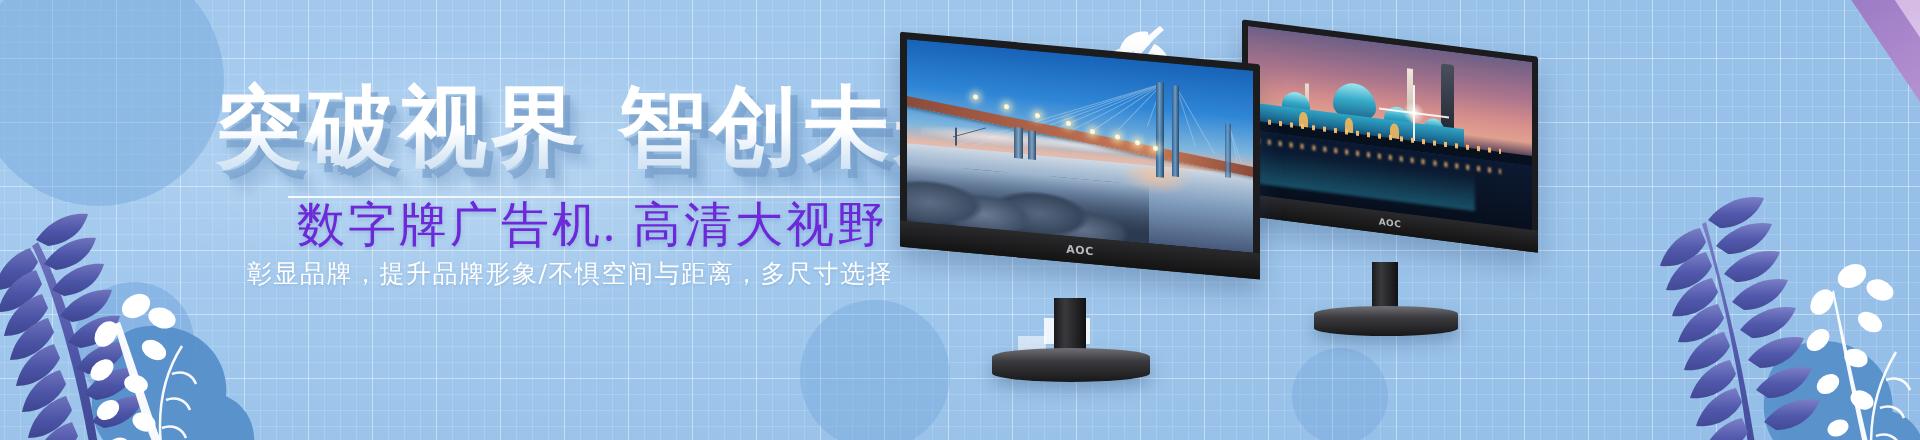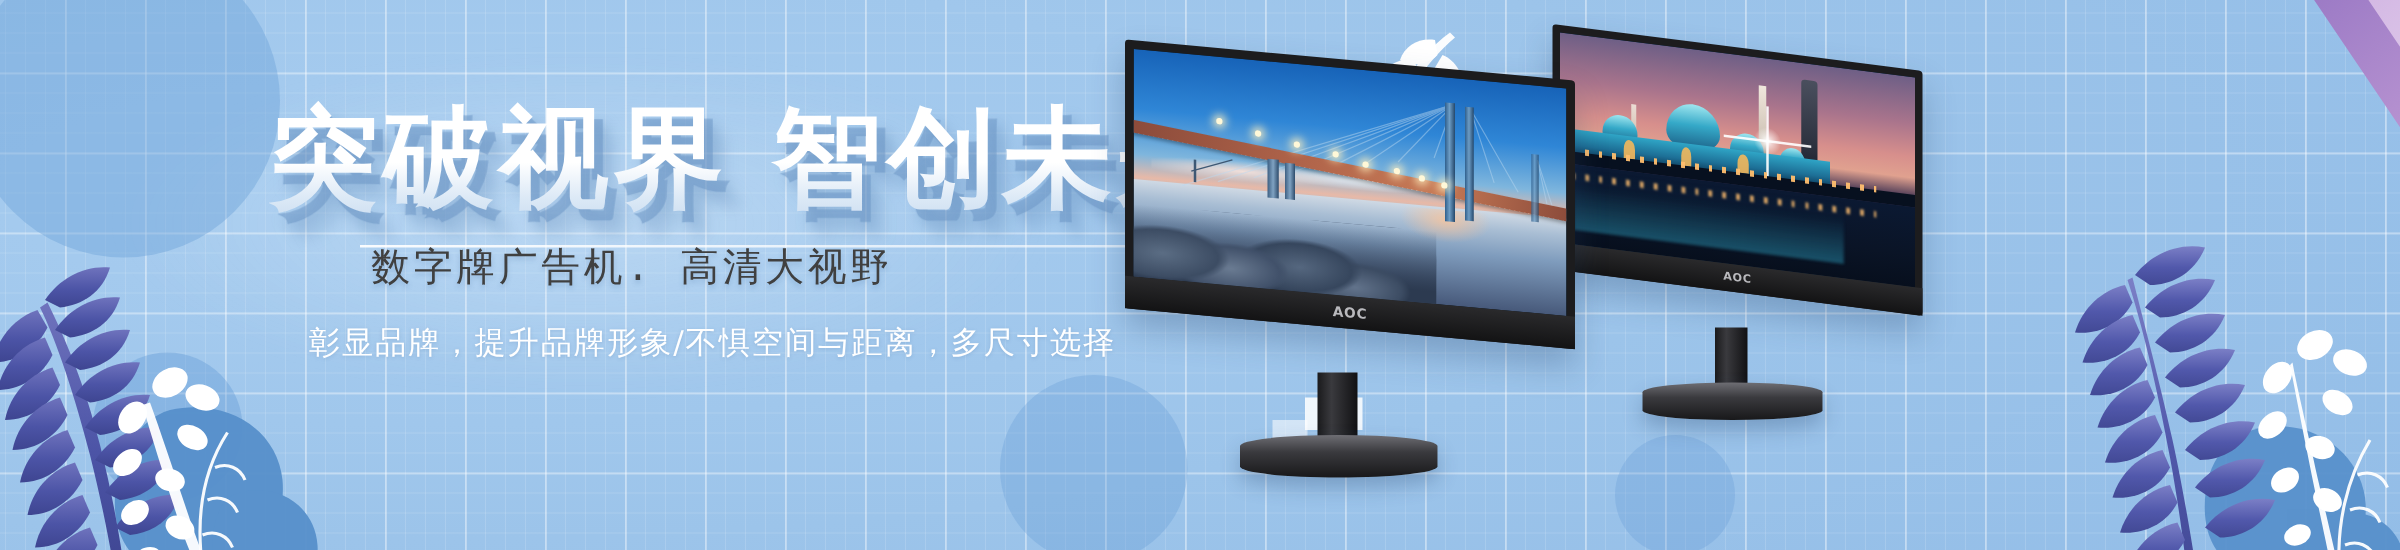--- a/index.html
+++ b/index.html
@@ -78,23 +78,23 @@
     filter:drop-shadow(7px 9px 0 rgba(108,150,196,.55)) drop-shadow(10px 13px 5px rgba(84,126,176,.35));
   }
 
   .divider{
     position:absolute;left:288px;top:196px;width:700px;height:2px;
     background:linear-gradient(to right, rgba(255,255,255,.92), rgba(255,255,255,.55));
   }
 
   .subhead{
     position:absolute;left:297px;top:193px;
-    font-family:Liberation Mono, monospace;
-    font-size:31px;font-weight:400;letter-spacing:3px;
-    color:#404040;white-space:nowrap;
+    font-family:Liberation Serif, serif;
+    font-size:48px;font-weight:400;letter-spacing:3px;
+    color:#6d28d9;white-space:nowrap;
     text-shadow:0 2px 4px rgba(70,112,160,.28);
   }
 
   .tagline{
     position:absolute;left:247px;top:257px;
     font-family:"DejaVu Serif","Liberation Serif",serif;
     font-size:25px;font-weight:400;letter-spacing:1.5px;
     color:#ffffff;white-space:nowrap;
     text-shadow:0 1px 3px rgba(70,112,160,.25);
   }

